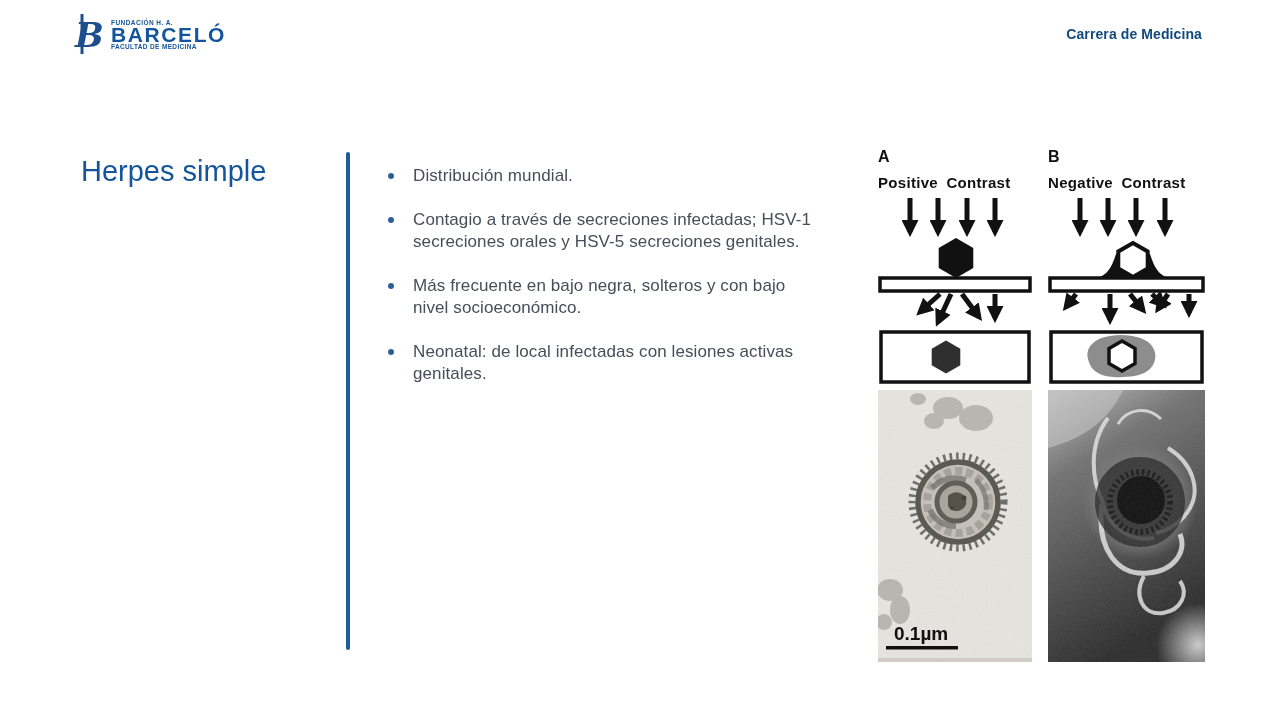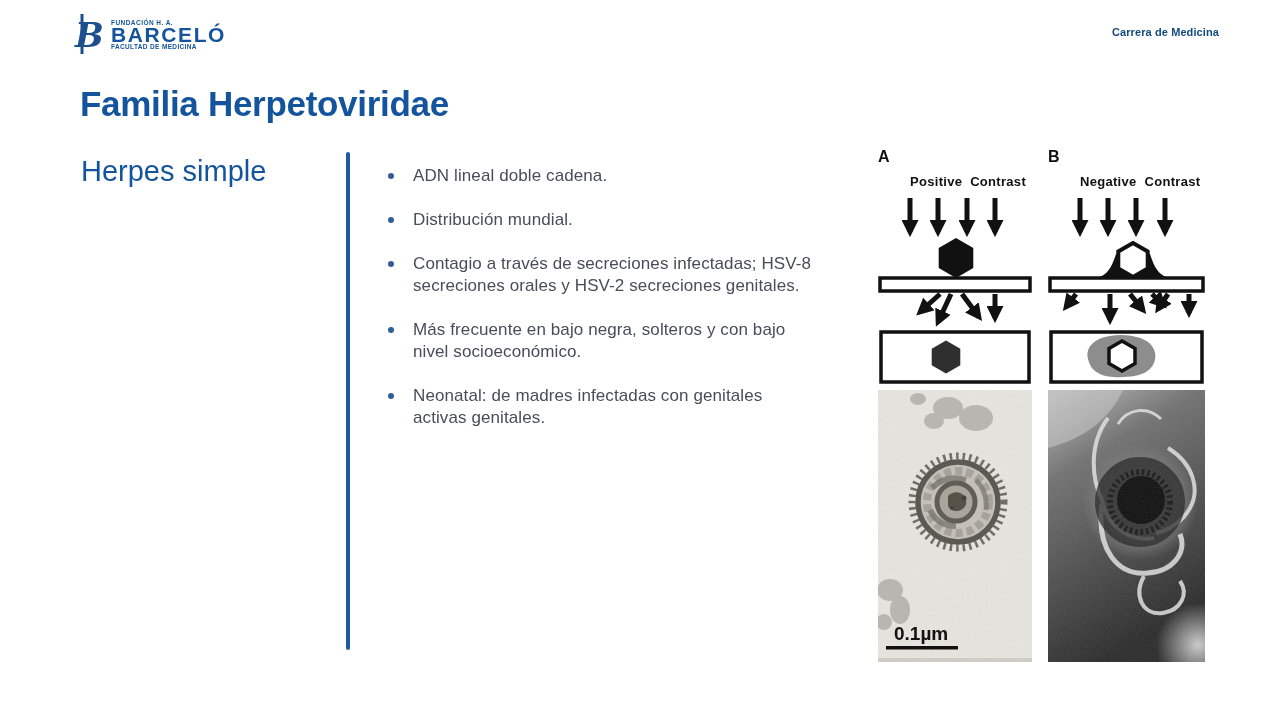--- a/index.html
+++ b/index.html
@@ -15,21 +15,21 @@
     font-family:"Liberation Sans",sans-serif;overflow:hidden;margin:0 auto;
   }
   
   .logo{position:absolute;left:70px;top:12px;display:flex;align-items:center;gap:5px;}
   .logo svg{display:block;}
   .logo-text{color:var(--brand-blue);}
   .logo-line1{font-size:6.5px;font-weight:bold;letter-spacing:.45px;}
   .logo-line2{font-size:21px;font-weight:bold;letter-spacing:1.6px;line-height:17px;}
   .logo-line3{font-size:6.5px;font-weight:bold;letter-spacing:.35px;}
   .header-right{
-    position:absolute;right:61px;top:26px;font-size:11px;font-weight:bold;
+    position:absolute;right:78px;top:26px;font-size:14px;font-weight:bold;
     color:var(--header-navy);letter-spacing:.1px;padding-left:24px;
   }
   
   .title{
     position:absolute;left:80px;top:84px;margin:0;font-size:35px;font-weight:bold;
     color:var(--brand-blue);letter-spacing:-.3px;
   }
   .subtitle{
     position:absolute;left:81px;top:157px;font-size:29px;line-height:29px;
     color:var(--brand-blue);font-weight:normal;text-align:center;
@@ -44,21 +44,21 @@
   .dot{
     flex:0 0 auto;width:6px;height:6px;border-radius:50%;
     background:var(--bullet-dot-blue);margin:8px 19px 0 0;
   }
   .btext{font-size:17px;line-height:22px;color:var(--body-text);letter-spacing:.1px;}
   
   .panel{position:absolute;top:148px;}
   .panel-a{left:878px;width:154px;}
   .panel-b{left:1048px;width:157px;}
   .p-label{font-size:16px;font-weight:bold;color:#111;line-height:18px;font-family:"Liberation Sans",sans-serif;}
-  .p-caption{font-size:13px;font-weight:bold;color:#111;letter-spacing:.3px;word-spacing:4px;margin-top:8px;margin-left:32px;}
+  .p-caption{font-size:15px;font-weight:bold;color:#111;letter-spacing:.3px;word-spacing:4px;margin-top:8px;}
   .diagram{position:absolute;left:0;top:48px;}
   .micro{position:absolute;left:0;top:242px;display:block;}
 </style>
 </head>
 <body>
 
 <div class="slide">
 
   <div class="logo">
     <svg width="36" height="44" viewBox="0 0 36 44">
@@ -66,46 +66,41 @@
       <text x="5" y="35" font-family="DejaVu Serif, serif" font-style="italic" font-weight="bold" font-size="34" fill="#1D4F8F">B</text>
     </svg>
     <div class="logo-text">
       <div class="logo-line1">FUNDACIÓN H. A.</div>
       <div class="logo-line2">BARCELÓ</div>
       <div class="logo-line3">FACULTAD DE MEDICINA</div>
     </div>
   </div>
   <div class="header-right">Carrera de Medicina</div>
 
-  <h1 class="title">Familia Herpetoviridae</h1>
   <div class="subtitle">
     <div>Herpes simple</div>
   </div>
   <div class="divider"></div>
 
   <ul class="bullets">
     <li>
         <span class="dot"></span>
-        <span class="btext">ADN lineal doble cadena.</span>
-      </li>
-    <li>
-        <span class="dot"></span>
         <span class="btext">Distribución mundial.</span>
       </li>
     <li>
         <span class="dot"></span>
-        <span class="btext">Contagio a través de secreciones infectadas; HSV-8 secreciones orales y HSV-2 secreciones genitales.</span>
+        <span class="btext">Contagio a través de secreciones infectadas; HSV-1 secreciones orales y HSV-5 secreciones genitales.</span>
       </li>
     <li>
         <span class="dot"></span>
         <span class="btext">Más frecuente en bajo negra, solteros y con bajo nivel socioeconómico.</span>
       </li>
     <li>
         <span class="dot"></span>
-        <span class="btext">Neonatal: de madres infectadas con genitales activas genitales.</span>
+        <span class="btext">Neonatal: de local infectadas con lesiones activas genitales.</span>
       </li>
   </ul>
 
   <div class="panel panel-a">
     <div class="p-label">A</div>
     <div class="p-caption">Positive Contrast</div>
 
     <svg class="diagram" width="154" height="188" viewBox="0 0 154 188">
       <defs>
         <marker id="mA" viewBox="0 0 10 10" refX="7" refY="5" markerWidth="3.4" markerHeight="3.4" orient="auto-start-reverse">

